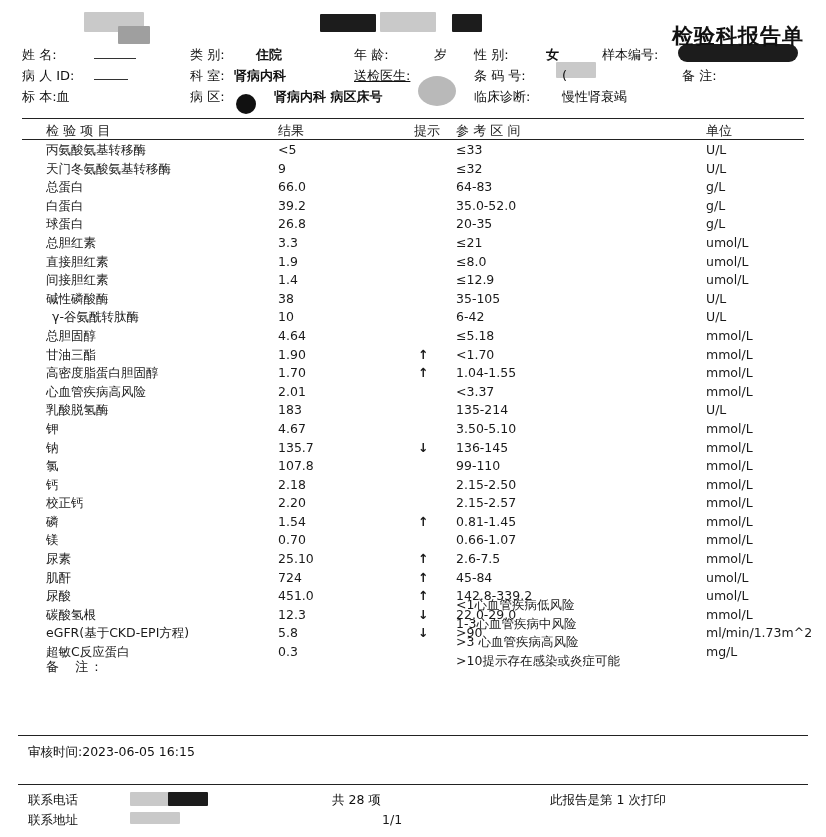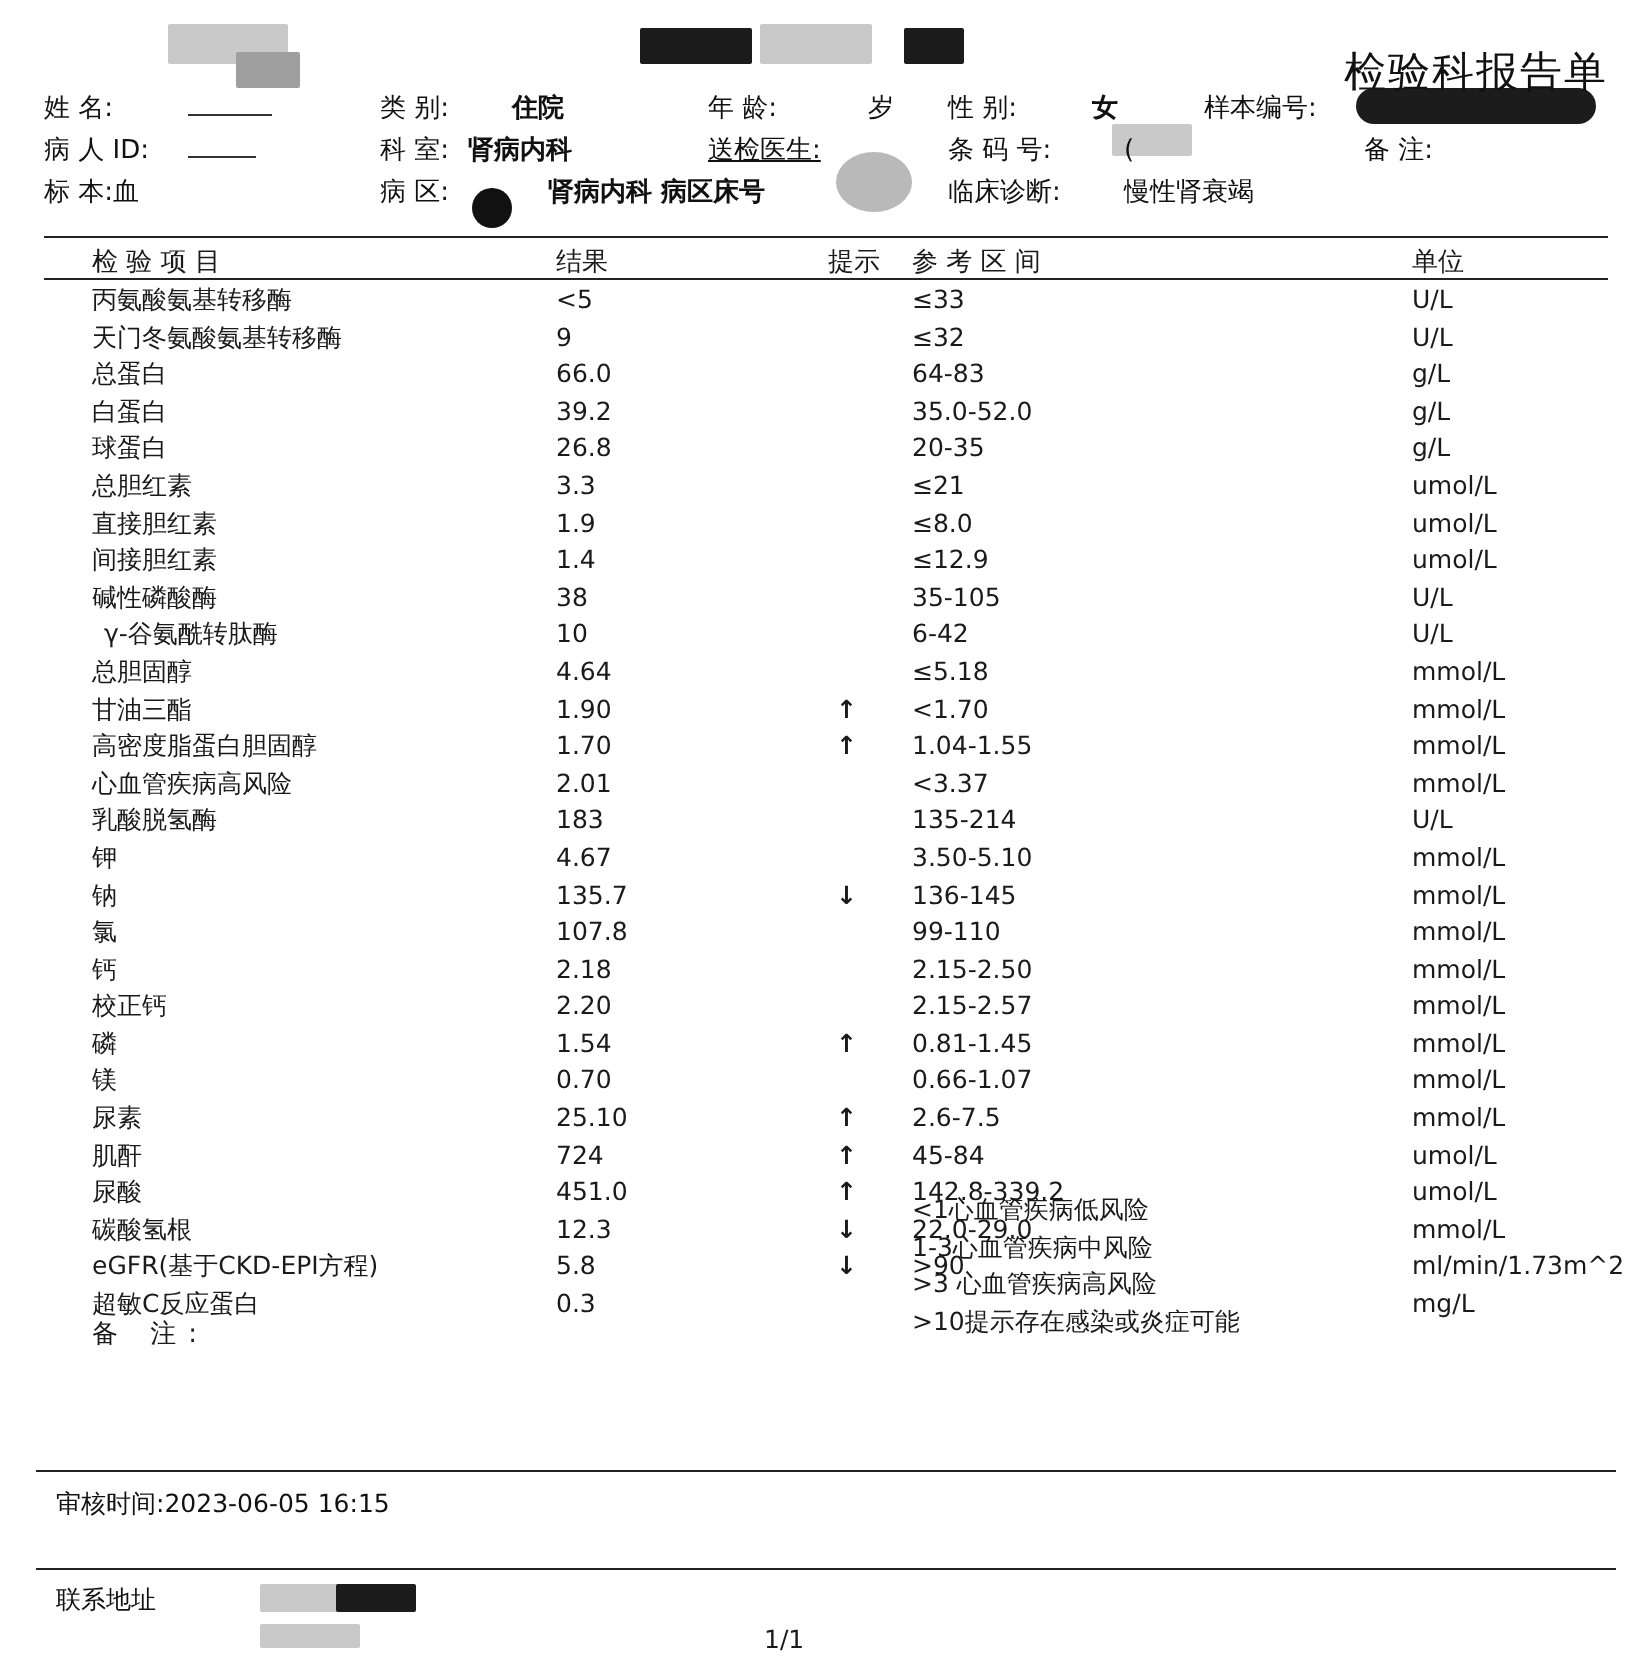--- a/index.html
+++ b/index.html
@@ -24,21 +24,21 @@
   .redact { position: absolute; background: #c9c9c9; border-radius: 1px; }
   .redact.dark { background: #1c1c1c; }
   .redact.mid  { background: #9f9f9f; }
 
   
   .report-title {
     position: absolute;
     right: 22px;
     top: 22px;
     font-size: 21px;
-    font-weight: normal;
+    font-weight: bold;
     letter-spacing: 1px;
     color: #111;
   }
 
   .hdr {
     position: absolute;
     left: 22px;
     top: 44px;
     width: 780px;
     font-size: 13px;
@@ -392,20 +392,25 @@
   <div class="foot" style="top:742px;">
     <div class="foot-row">
       <span class="lbl f1"><span>审核时间:</span><span>2023-06-05 16:15</span></span>
     </div>
   </div>
 
   <div class="foot-line" style="top:784px;"></div>
 
   <div class="foot" style="top:790px;">
     <div class="foot-row">
+      <span class="lbl f1">联系电话</span>
+      <span class="lbl f2">共 28 项</span>
+      <span class="lbl f3">此报告是第 1 次打印</span>
+    </div>
+    <div class="foot-row">
       <span class="lbl f1">联系地址</span>
     </div>
   </div>
 
   <div class="redact" style="left:130px; top:792px; width:66px; height:14px;"></div>
   <div class="redact dark" style="left:168px; top:792px; width:40px; height:14px;"></div>
   <div class="redact" style="left:130px; top:812px; width:50px; height:12px;"></div>
 
   <div class="page-num">1/1</div>
 

